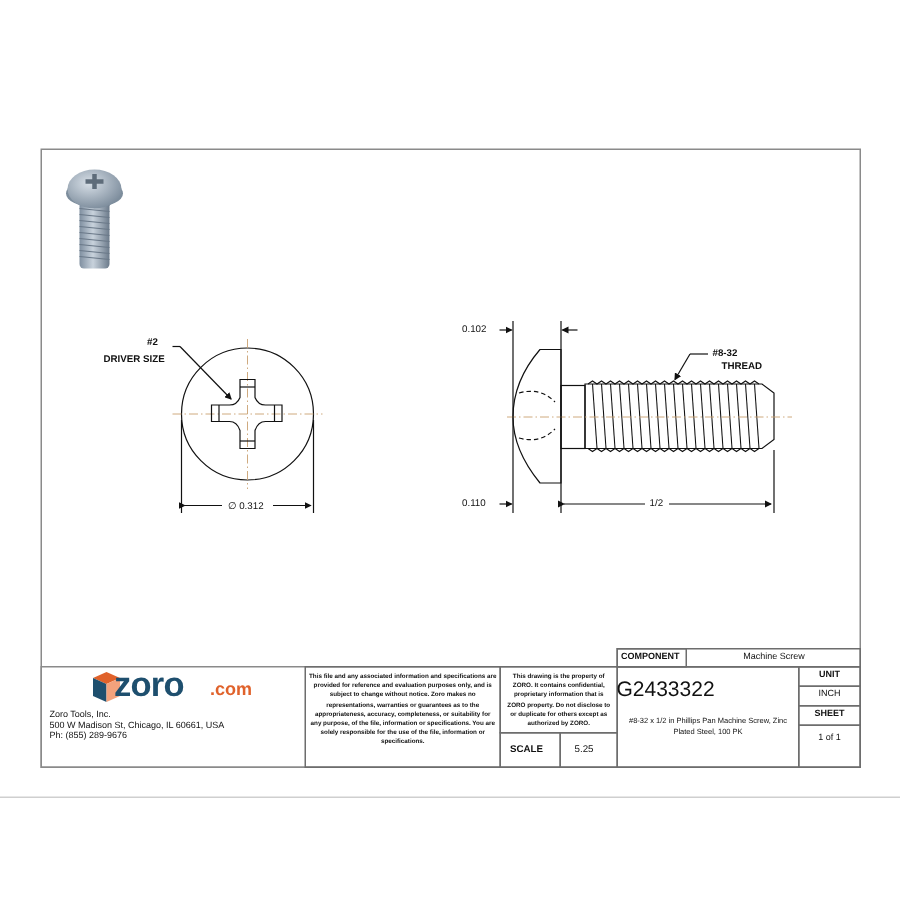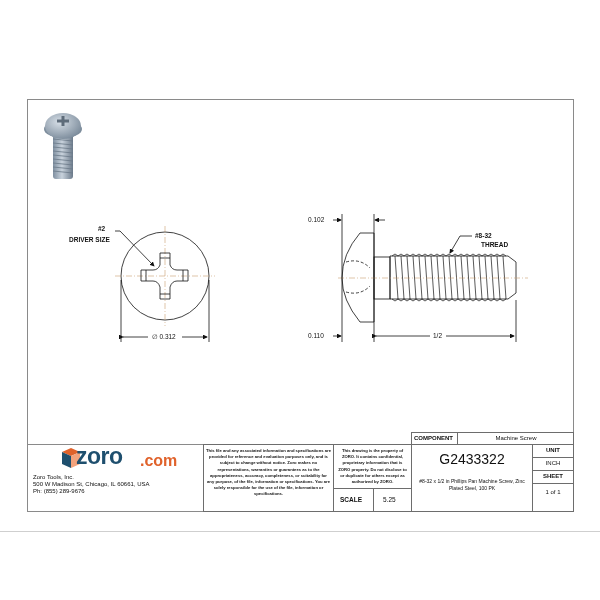--- a/index.html
+++ b/index.html
@@ -140,36 +140,36 @@
 <div class="tb-border" style="left:532px;top:457px;width:42px;height:14px;"></div>
 <div class="tb-border" style="left:532px;top:470px;width:42px;height:14px;"></div>
 <div class="tb-border" style="left:532px;top:483px;width:42px;height:29px;"></div>
 
 <svg style="position:absolute;left:60px;top:447px;" width="22" height="22" viewBox="0 0 22 22">
   <path d="M11,1 L20,5 L11,9 L2,5 Z" fill="#e0622b"></path>
   <path d="M2,5 L11,9 L11,21 L2,17 Z" fill="#1e4f6e"></path>
   <path d="M11,9 L20,5 L20,17 L11,21 Z" fill="#f3a27c"></path>
 </svg>
 <div class="tb" style="left:76px;top:443px;font-size:23px;font-weight:bold;color:#1e4f6e;letter-spacing:-0.5px;">zoro</div>
-<div class="tb" style="left:140px;top:452px;font-size:16px;font-weight:bold;color:#e0622b;">.com</div>
+<div class="tb" style="left:140px;top:452px;font-size:12px;font-weight:bold;color:#e0622b;">.com</div>
 
 <div class="tb" style="left:33px;top:474px;font-size:6px;">Zoro Tools, Inc.</div>
 <div class="tb" style="left:33px;top:481px;font-size:6px;">500 W Madison St, Chicago, IL 60661, USA</div>
 <div class="tb" style="left:33px;top:488px;font-size:6px;">Ph: (855) 289-9676</div>
 
 <div class="tb small" style="left:206px;top:448px;width:125px;font-weight:bold;">This file and any associated information and specifications are provided for reference and evaluation purposes only, and is subject to change without notice. Zoro makes no representations, warranties or guarantees as to the appropriateness, accuracy, completeness, or suitability for any purpose, of the file, information or specifications. You are solely responsible for the use of the file, information or specifications.</div>
 <div class="tb small" style="left:336px;top:448px;width:73px;font-weight:bold;">This drawing is the property of ZORO. It contains confidential, proprietary information that is ZORO property. Do not disclose to or duplicate for others except as authorized by ZORO.</div>
 
 <div class="tb" style="left:340px;top:496px;font-size:6.5px;font-weight:bold;">SCALE</div>
 <div class="tb" style="left:383px;top:496px;font-size:6.5px;">5.25</div>
 
 <div class="tb" style="left:414px;top:435px;font-size:6px;font-weight:bold;">COMPONENT</div>
 <div class="tb" style="left:458px;top:435px;width:116px;text-align:center;font-size:6px;">Machine Screw</div>
 
-<div class="tb" style="left:411px;top:451px;width:122px;text-align:center;font-size:14px;">G2433322</div>
+<div class="tb" style="left:411px;top:451px;width:122px;text-align:left;font-size:14px;">G2433322</div>
 <div class="tb small" style="left:415px;top:478px;width:114px;font-size:5px;line-height:6.5px;">#8-32 x 1/2 in Phillips Pan Machine Screw, Zinc Plated Steel, 100 PK</div>
 
 <div class="tb" style="left:532px;top:447px;width:42px;text-align:center;font-size:6px;font-weight:bold;">UNIT</div>
 <div class="tb" style="left:532px;top:460px;width:42px;text-align:center;font-size:6px;">INCH</div>
 <div class="tb" style="left:532px;top:473px;width:42px;text-align:center;font-size:6px;font-weight:bold;">SHEET</div>
 <div class="tb" style="left:532px;top:489px;width:42px;text-align:center;font-size:6px;">1 of 1</div>
 
 <div class="bottom-line"></div>
 
 </body></html>

